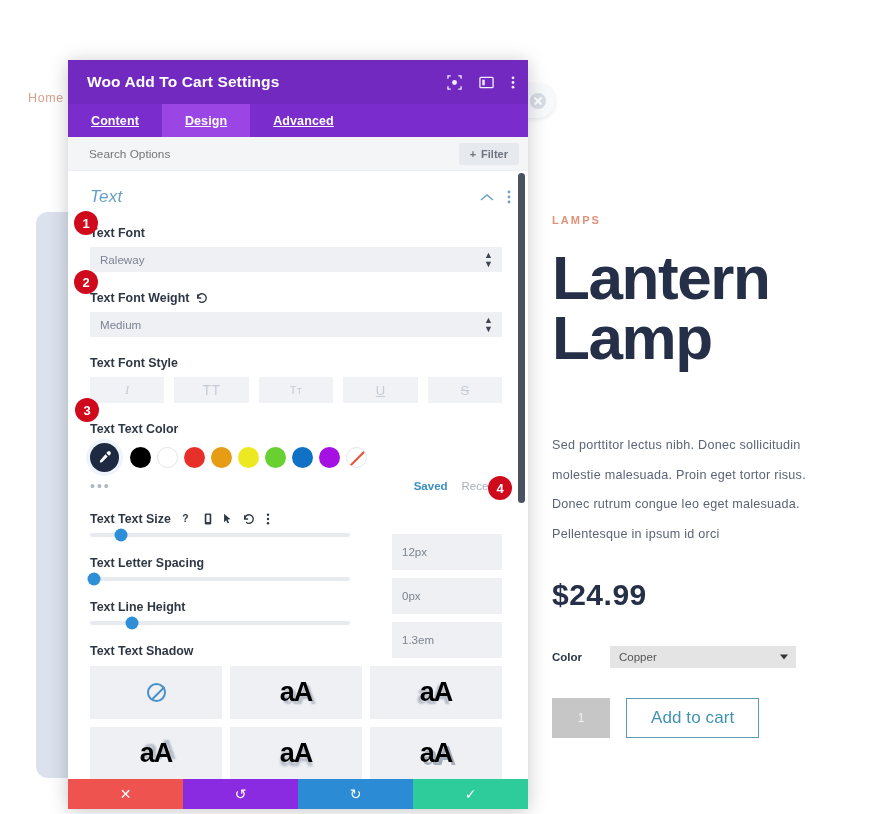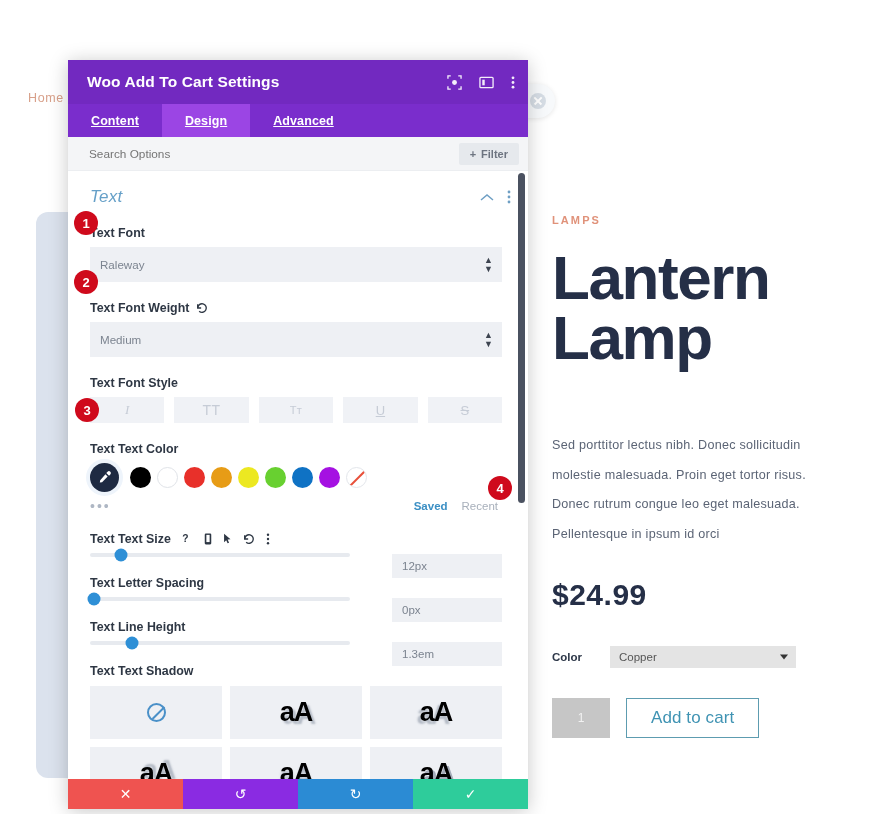--- a/index.html
+++ b/index.html
@@ -134,21 +134,21 @@
   }
   .sect-title { flex: 1; font-size: 17px; color: #66a0c8; letter-spacing: .2px; }
   .sect-ic { color: #6e9fc4; display: flex; align-items: center; gap: 13px; }
 
   .field { padding: 0 26px 0 22px; margin-top: 19px; position: relative; }
   .flabel {
     font-size: 12.4px; font-weight: 700; color: #2e3744; display: flex;
     align-items: center; gap: 7px; margin-bottom: 7px;
   }
   .select {
-    height: 35px; background: #eef0f4; display: flex; align-items: center;
+    height: 25px; background: #eef0f4; display: flex; align-items: center;
     padding: 0 10px; font-size: 11.6px; color: #7c8490; position: relative;
   }
   .select .arrows {
     position: absolute; right: 9px; top: 50%; transform: translateY(-50%);
     font-size: 9px; color: #3d4450; line-height: 1;
   }
 
   .style-btns { display: flex; gap: 10px; }
   .style-btn {
     flex: 1; height: 26px; background: #f0f2f6; display: flex;
@@ -185,21 +185,21 @@
   .slider-row { display: flex; align-items: center; gap: 0; margin-top: 6px; }
   .track {
     position: relative; height: 4px; background: #e7eaef; border-radius: 3px;
     width: 260px;
   }
   .knob {
     position: absolute; top: 50%; transform: translate(-50%,-50%);
     width: 13px; height: 13px; border-radius: 50%; background: #2e8fd6;
   }
   .numbox {
-    position: absolute; right: 26px; width: 110px; height: 24px;
+    position: absolute; right: 26px; width: 110px; height: 36px;
     background: #eef0f4; display: flex; align-items: center; padding: 0 10px;
     font-size: 11.5px; color: #7b838f;
   }
 
   .icon-row { display: flex; align-items: center; gap: 11px; margin-left: 4px; color: #2e3744; }
 
   .shadow-grid {
     display: grid; grid-template-columns: repeat(3, 1fr); gap: 8px; margin-top: 8px;
   }
   .shadow-cell {

